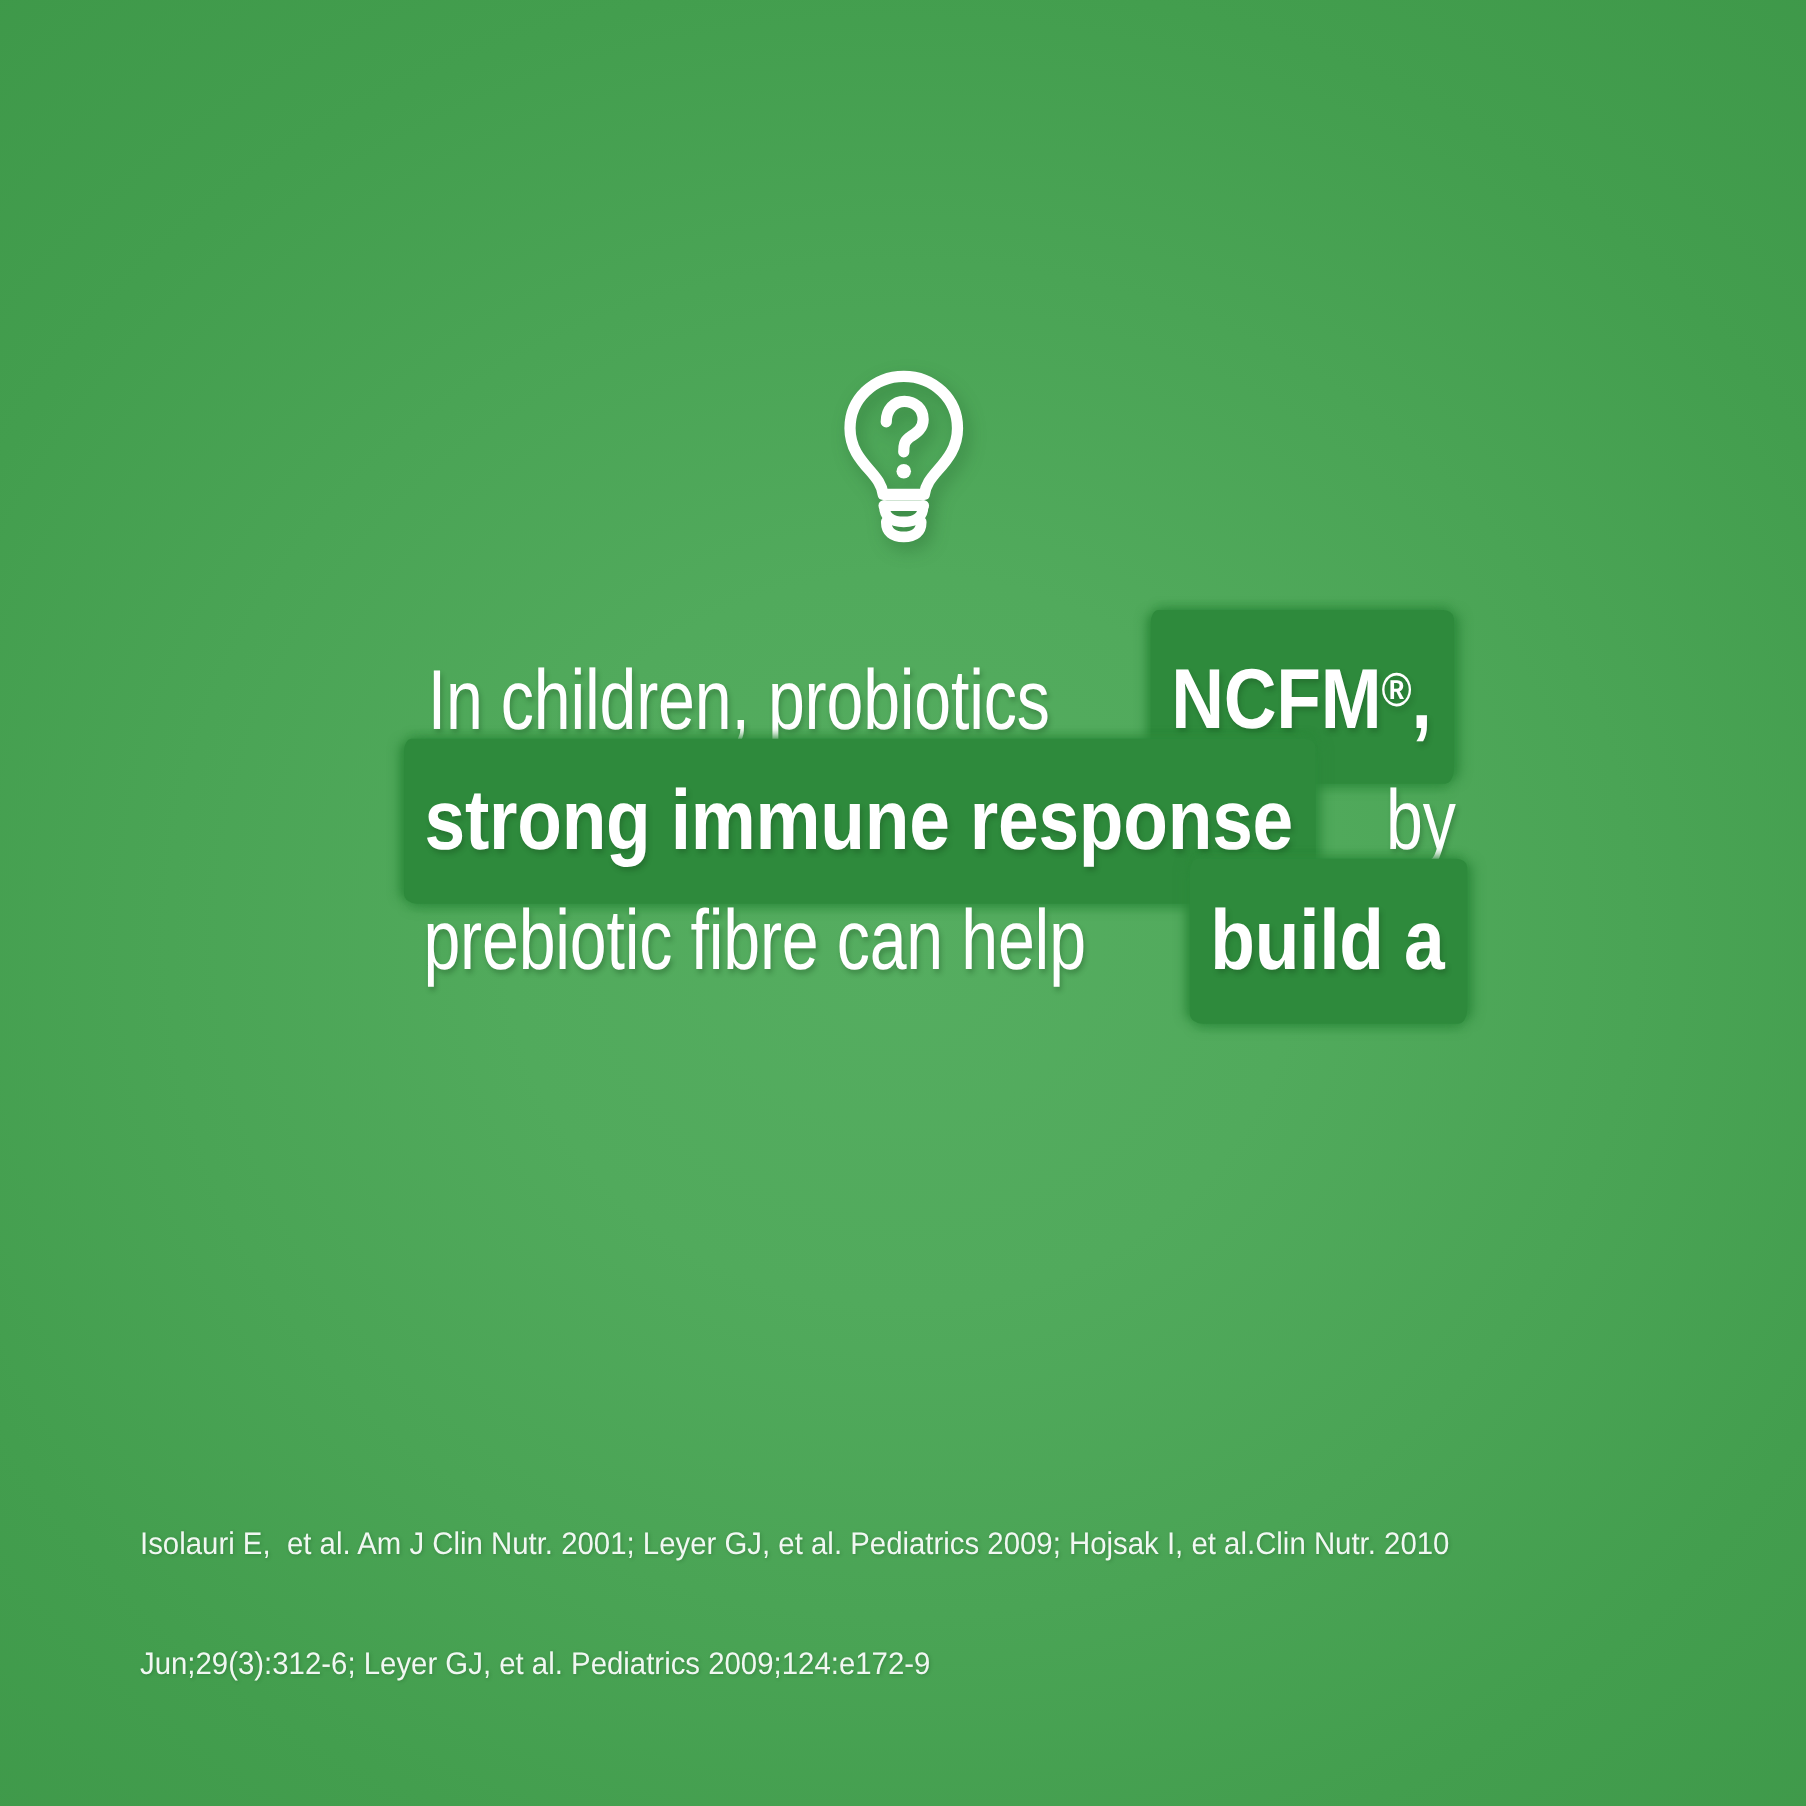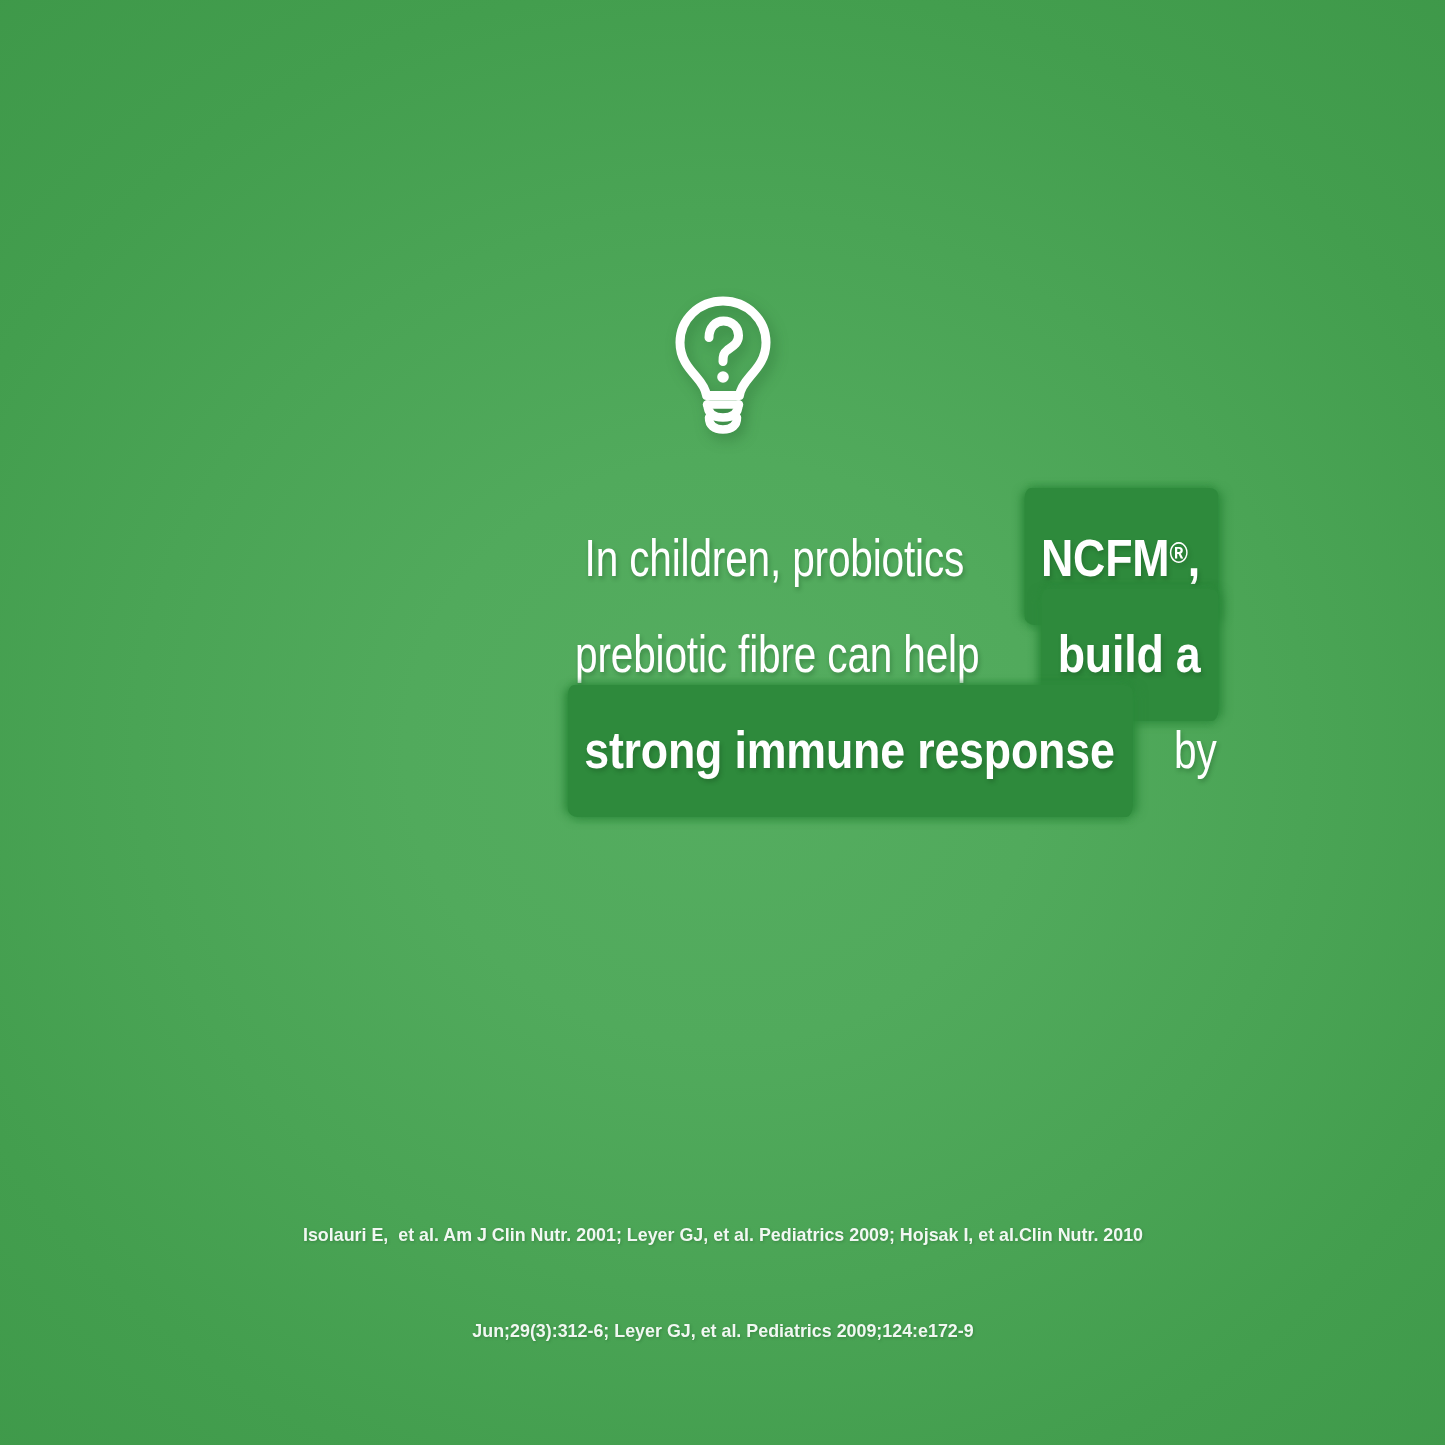--- a/index.html
+++ b/index.html
@@ -38,23 +38,23 @@
     filter: drop-shadow(4px 6px 7px rgba(18,70,26,0.30));
   }
 
   
   #headline {
     position: absolute;
     left: 50%;
     transform: translateX(-50%);
     top: 505px;
     width: 1000px;
-    text-align: right;
+    text-align: center;
     color: #ffffff;
-    font-size: 52px;
+    font-size: 68px;
     line-height: 96px;
     letter-spacing: -0.2px;
     font-weight: 400;
     font-stretch: condensed;
     text-shadow: 2px 3px 5px rgba(20,72,28,0.33);
   }
   #headline .line {
     display: block;
     white-space: nowrap;
   }
@@ -97,25 +97,25 @@
     font-weight: 700;
   }
 
   
   #citation {
     position: absolute;
     left: 50%;
     transform: translateX(-50%);
     bottom: 34px;
     width: 1300px;
-    text-align: center;
+    text-align: left;
     color: rgba(255,255,255,0.93);
-    font-size: 19px;
+    font-size: 25px;
     line-height: 32px;
-    font-weight: 700;
+    font-weight: 400;
     text-shadow: 1px 1px 3px rgba(22,75,30,0.30);
     white-space: pre-wrap;
   }
   #citation .cline {
     display: block;
     transform: scaleX(0.94);
   }
 </style>
 </head>
 <body>
@@ -145,23 +145,23 @@
       <path d="M39 108.5 H71" fill="none" stroke="#ffffff" stroke-width="8.5" stroke-linecap="round"></path>
       <path d="M39.5 108.5 C39.5 117 44.5 121.5 55 121.5 C65.5 121.5 70.5 117 70.5 108.5" fill="none" stroke="#ffffff" stroke-width="8.5" stroke-linecap="round"></path>
       <path d="M41 121.5 C41 129.5 46 133.5 55 133.5 C64 133.5 69 129.5 69 121.5" fill="none" stroke="#ffffff" stroke-width="8.5" stroke-linecap="round"></path>
     </svg>
   </div>
 
   <div id="headline">
     <span class="line"><span class="lt">In children, probiotics </span><span class="hl"><span>NCFM</span><span class="reg">®</span><span>,</span></span></span>
 
 
+    <span class="line"><span class="hl">strong immune response</span><span class="lt"> by</span></span>
+
     <span class="line"><span class="lt">prebiotic fibre can help </span><span class="hl">build a</span></span>
-
-    <span class="line"><span class="hl">strong immune response</span><span class="lt"> by</span></span>
 
   </div>
 
   <div id="citation">
     <span class="cline">Isolauri E,  et al. Am J Clin Nutr. 2001; Leyer GJ, et al. Pediatrics 2009; Hojsak I, et al.Clin Nutr. 2010</span>
     <span class="cline">Jun;29(3):312-6; Leyer GJ, et al. Pediatrics 2009;124:e172-9</span>
   </div>
 
 </div>
 

